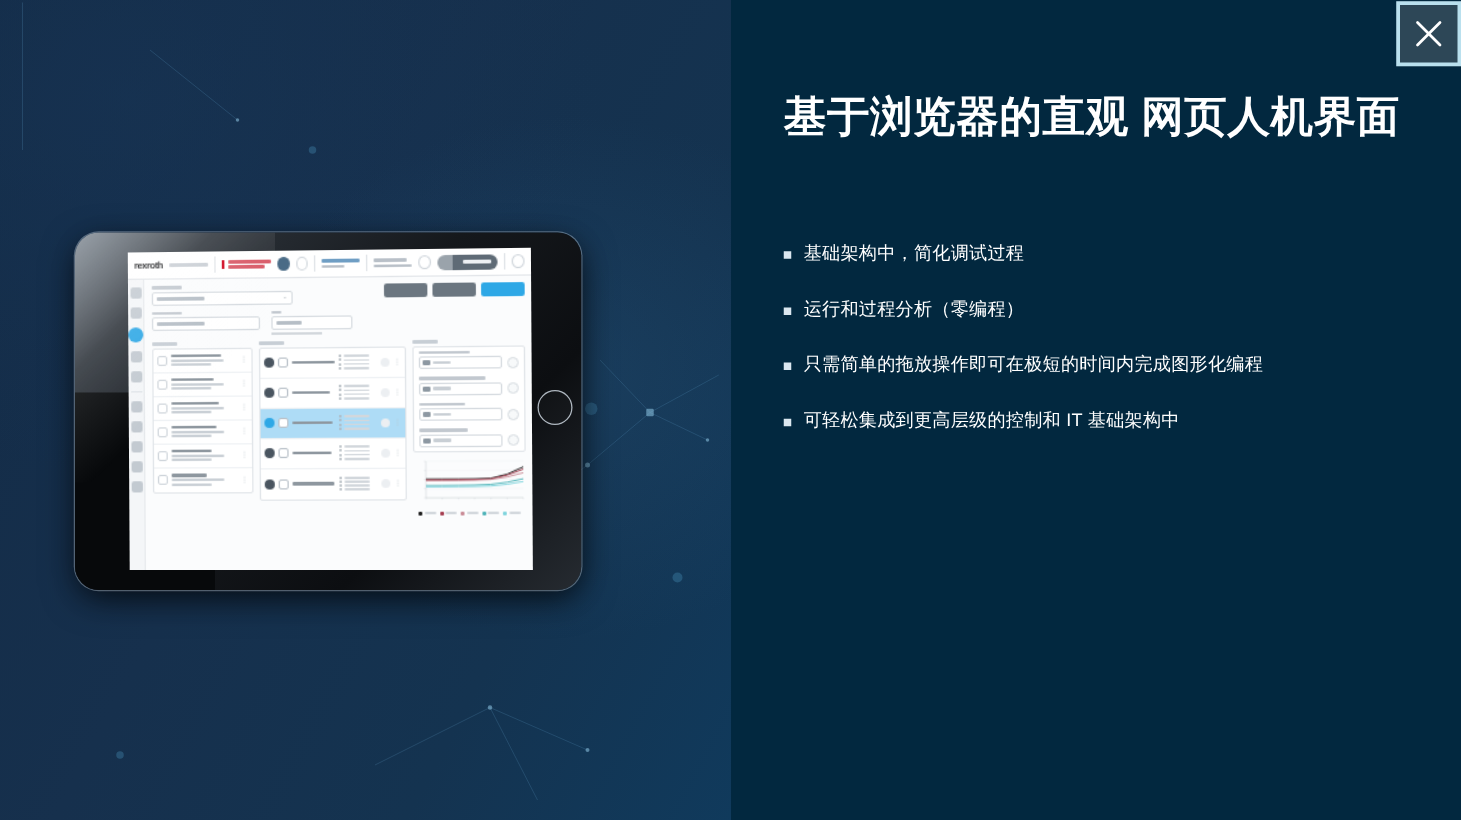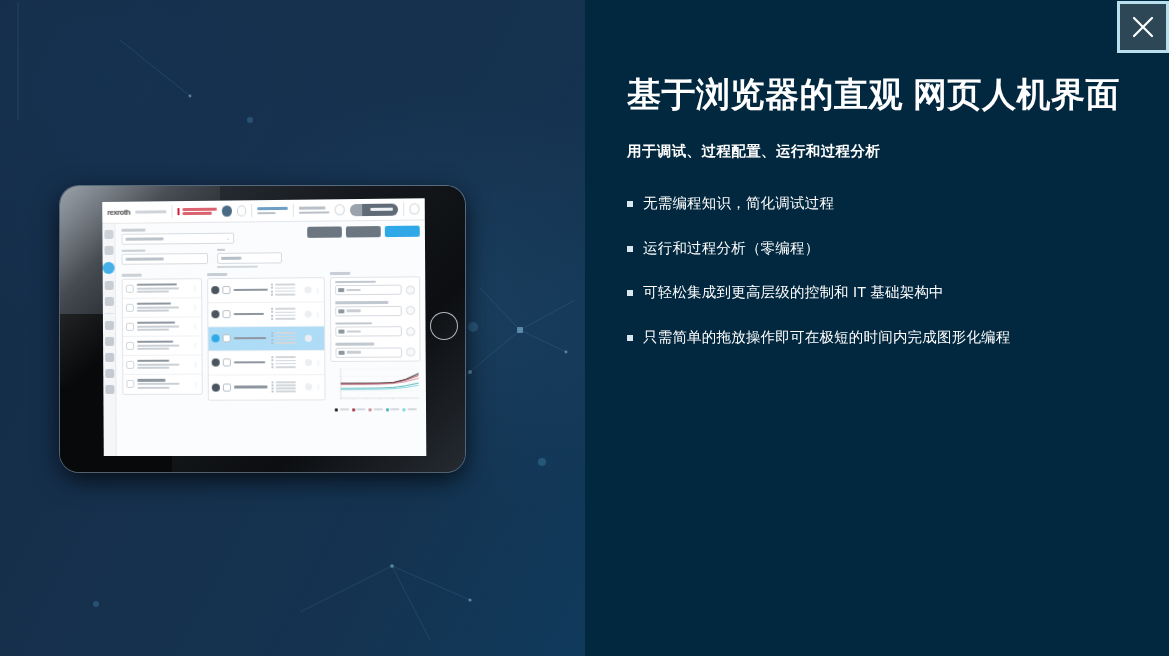--- a/index.html
+++ b/index.html
@@ -610,38 +610,37 @@
         </div>
 
         <div class="tablet-gloss"></div>
         <div class="home-btn"></div>
       </div>
     </div>
   </div>
 
   <div class="right-panel">
     <h1 class="headline">基于浏览器的直观 网页人机界面</h1>
-    <h2 class="subhead">用于调试、过程配置、运行和过程分析</h2>
 
     <div class="bullets" id="bullet-list">
         <div class="bullet">
           <span class="bullet-mark" style="background: rgb(219, 231, 240);"></span>
-          <span class="bullet-text">无需编程知识，简化调试过程</span>
+          <span class="bullet-text">基础架构中，简化调试过程</span>
         </div>
         <div class="bullet">
           <span class="bullet-mark" style="background: rgb(219, 231, 240);"></span>
           <span class="bullet-text">运行和过程分析（零编程）</span>
         </div>
         <div class="bullet">
           <span class="bullet-mark" style="background: rgb(219, 231, 240);"></span>
-          <span class="bullet-text">可轻松集成到更高层级的控制和 IT 基础架构中</span>
+          <span class="bullet-text">只需简单的拖放操作即可在极短的时间内完成图形化编程</span>
         </div>
         <div class="bullet">
           <span class="bullet-mark" style="background: rgb(219, 231, 240);"></span>
-          <span class="bullet-text">只需简单的拖放操作即可在极短的时间内完成图形化编程</span>
+          <span class="bullet-text">可轻松集成到更高层级的控制和 IT 基础架构中</span>
         </div>
       </div>
   </div>
 
   <div class="close-btn">
     <svg width="22" height="22" viewBox="0 0 22 22">
       <line x1="2" y1="2" x2="20" y2="20" stroke="#ffffff" stroke-width="2.2" stroke-linecap="round"></line>
       <line x1="20" y1="2" x2="2" y2="20" stroke="#ffffff" stroke-width="2.2" stroke-linecap="round"></line>
     </svg>
   </div>

